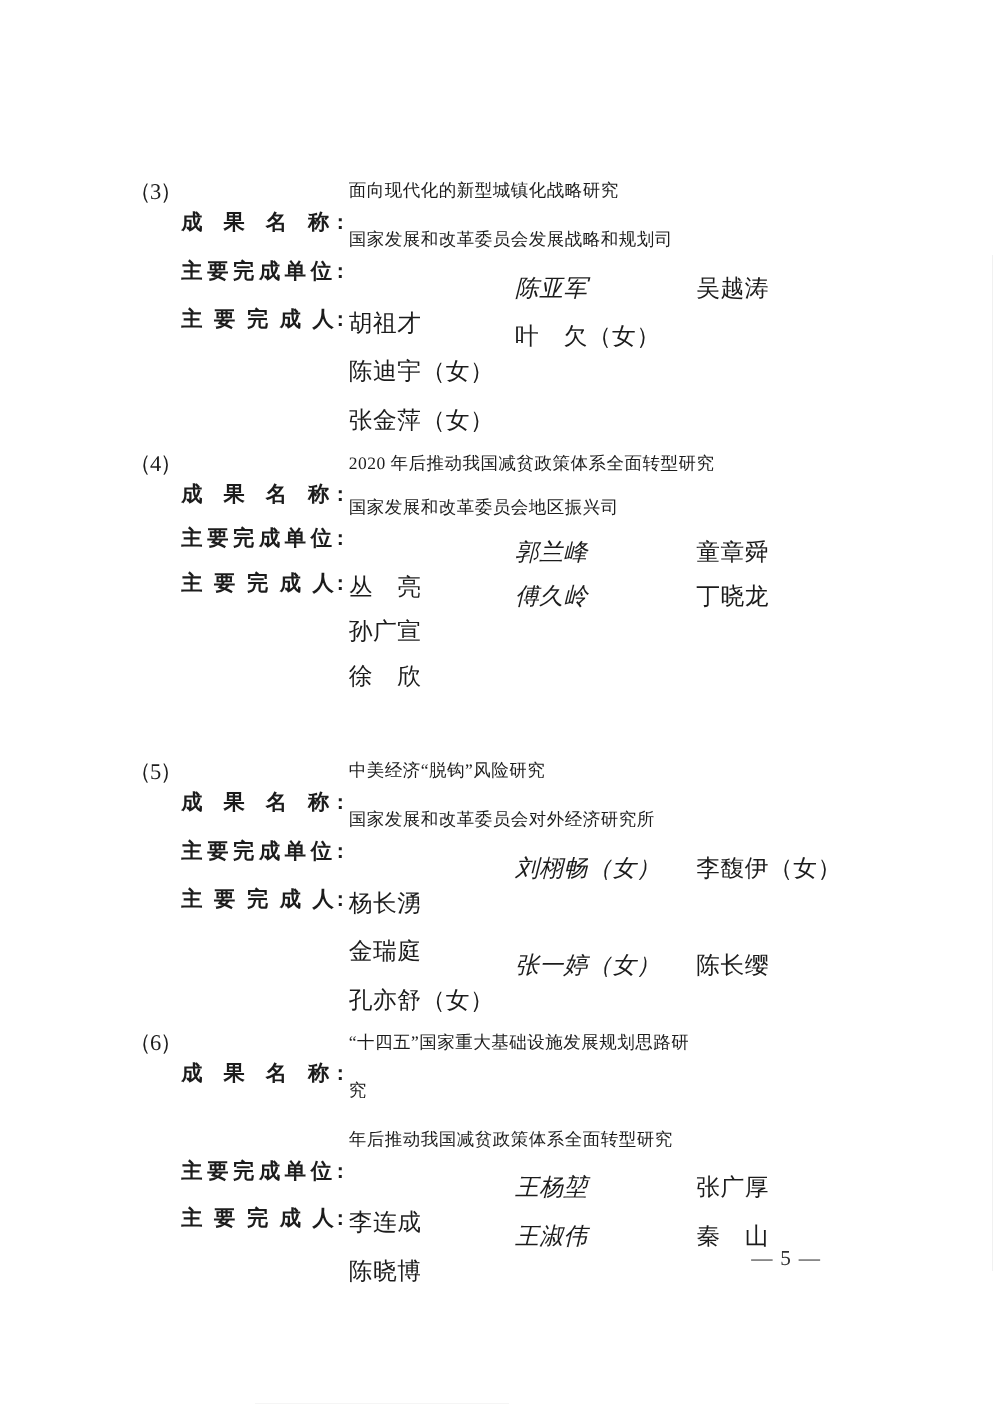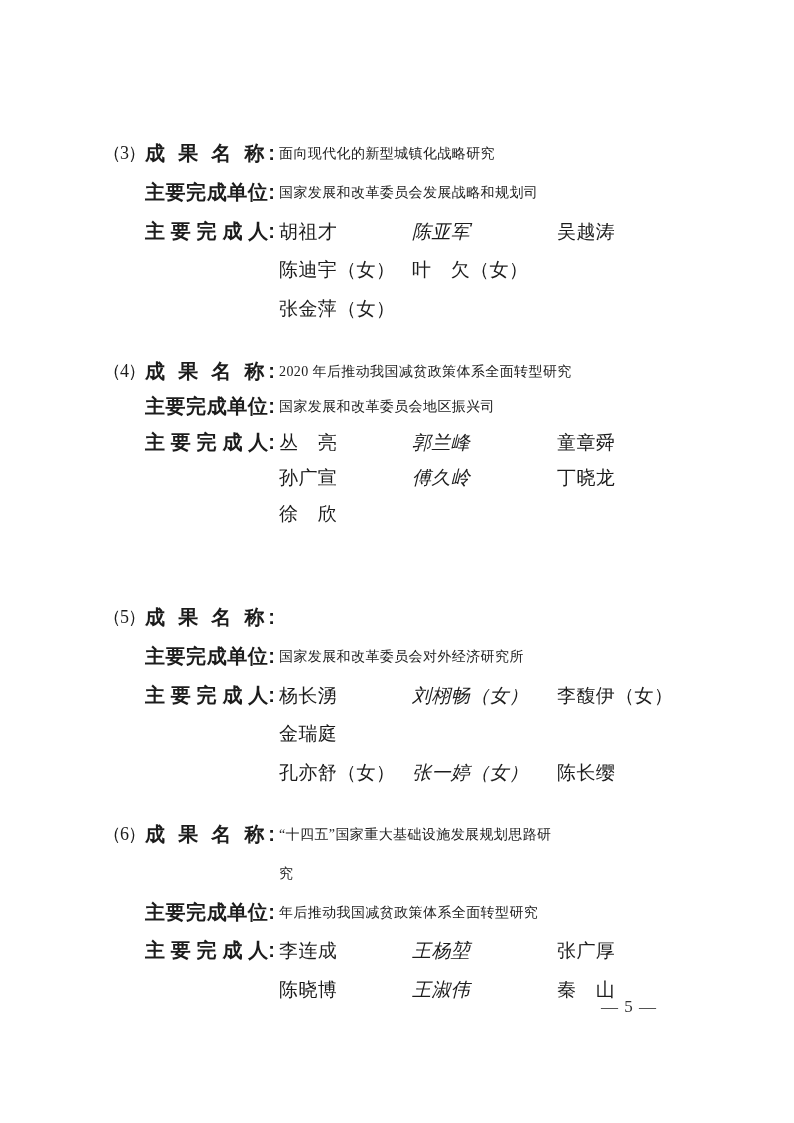--- a/index.html
+++ b/index.html
@@ -18,29 +18,30 @@
     flex:0 0 42px;
     font-size:18px;
     letter-spacing:-1px;
     white-space:nowrap;
   }
   .label{
     flex:0 0 130px;
     margin-right:4px;
     font-family:"Liberation Sans","DejaVu Sans",sans-serif;
     font-weight:700;
-    font-size:20px;
+    font-size:17px;
     text-align:justify;
     text-align-last:justify;
     white-space:normal;
+    margin-top:24px;
   }
   .value{font-size:14px;letter-spacing:0.4px;white-space:nowrap;}
   .names{display:flex;}
   .nm{display:inline-block;font-size:19px;letter-spacing:0.4px;white-space:nowrap;}
-  .c1{width:133px;}
+  .c1{width:133px;margin-top:28px;}
   .c2{width:145px;font-style:italic;}
   .pagenum{
     position:absolute;top:997px;left:601px;
     font-size:17px;letter-spacing:1px;color:#333;
     white-space:nowrap;
   }
 </style>
 </head>
 <body>
 
@@ -118,20 +119,21 @@
       <span class="names">
         <span class="nm c1">徐　欣</span>
       </span>
     </div>
   </div>
 
   <div class="section" style="top:605px;--lh:38.8px">
     <div class="line">
       <span class="num">（5）</span>
       <span class="label">成 果 名 称:</span>
+      <span class="value">中美经济“脱钩”风险研究</span>
     </div>
     <div class="line">
       <span class="num"></span>
       <span class="label">主要完成单位:</span>
       <span class="value">国家发展和改革委员会对外经济研究所</span>
     </div>
     <div class="line">
       <span class="num"></span>
       <span class="label">主 要 完 成 人:</span>
       <span class="names">

